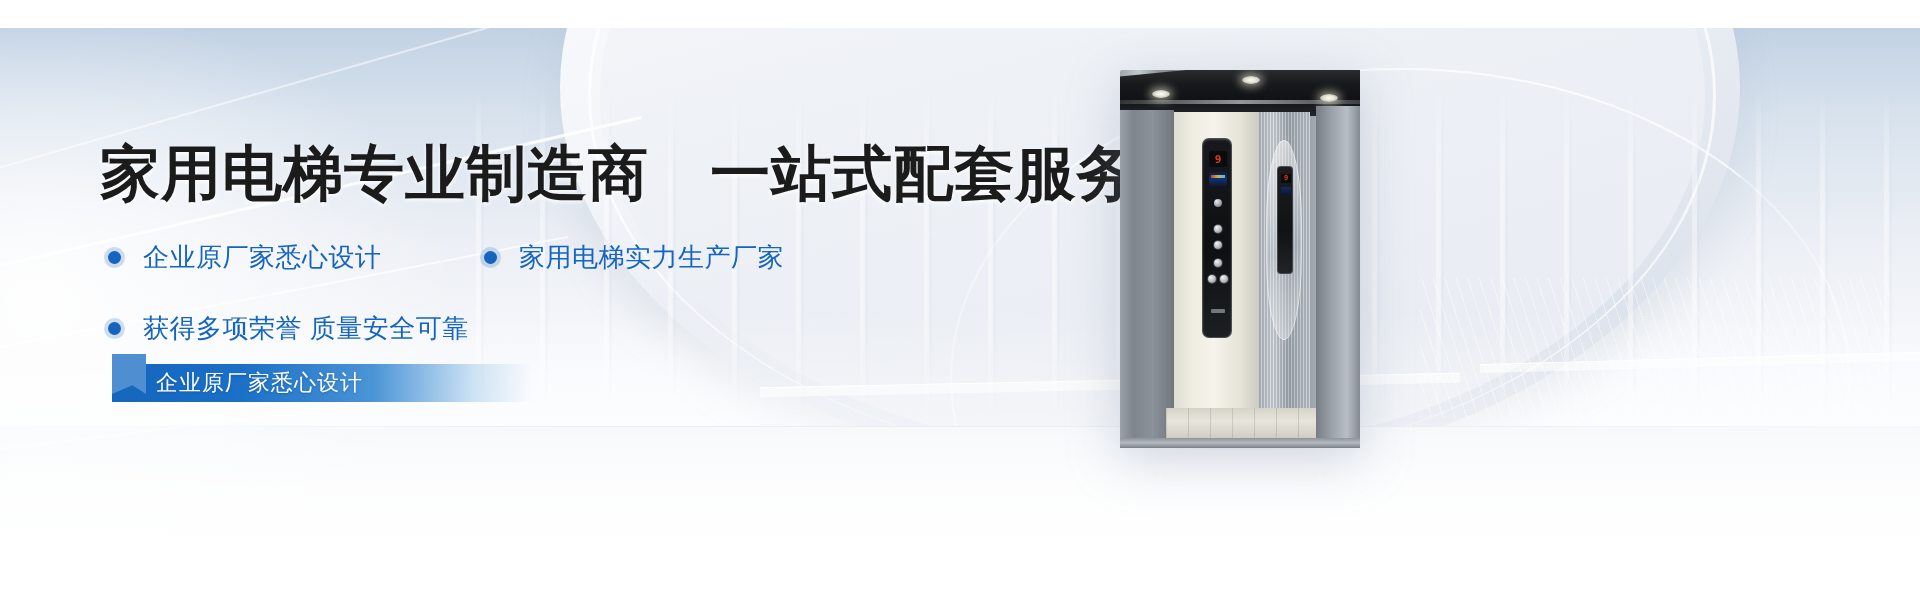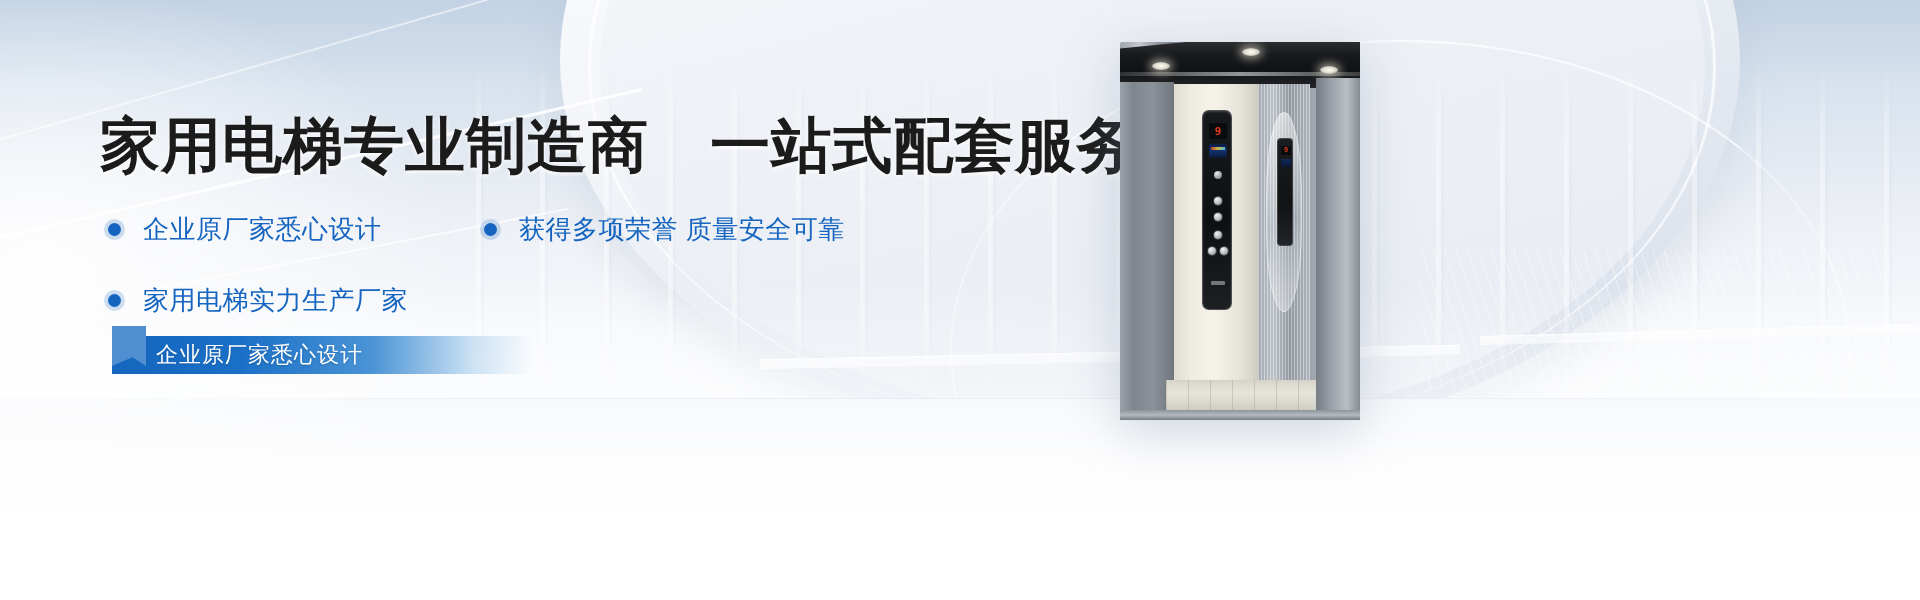--- a/index.html
+++ b/index.html
@@ -5,20 +5,21 @@
 <style>
   * { margin:0; padding:0; box-sizing:border-box; }
   html,body { background:#fff; }
   body { font-family:"Liberation Sans", sans-serif; }
 
   .banner{
     position:relative;
     width:1920px; height:512px;
     overflow:hidden;
     background:linear-gradient(170deg,#c9d6e6 0%,#dce5ef 12%,#eef2f7 34%,#f6f8fb 55%,#fbfcfe 75%,#ffffff 100%);
+    margin-top:28px;
   }
 
   
   .sky{
     position:absolute; inset:0;
     background:linear-gradient(180deg,#c2d2e4 0%,#d9e3ee 18%,#eceff5 42%,#f7f9fc 66%,#ffffff 100%);
   }
   
   .arch{
     position:absolute;
@@ -328,26 +329,26 @@
 
   <div class="features">
 
     <div class="feature">
       <span class="dot"></span>
       <span class="feature-text">企业原厂家悉心设计</span>
     </div>
 
     <div class="feature">
       <span class="dot"></span>
-      <span class="feature-text">获得多项荣誉 质量安全可靠</span>
+      <span class="feature-text">家用电梯实力生产厂家</span>
     </div>
 
     <div class="feature">
       <span class="dot"></span>
-      <span class="feature-text">家用电梯实力生产厂家</span>
+      <span class="feature-text">获得多项荣誉 质量安全可靠</span>
     </div>
 
 
   </div>
 
   <div class="ribbon">
     <div class="ribbon-bar"></div>
     <div class="ribbon-tab"></div>
     <div class="ribbon-text">企业原厂家悉心设计</div>
   </div>

